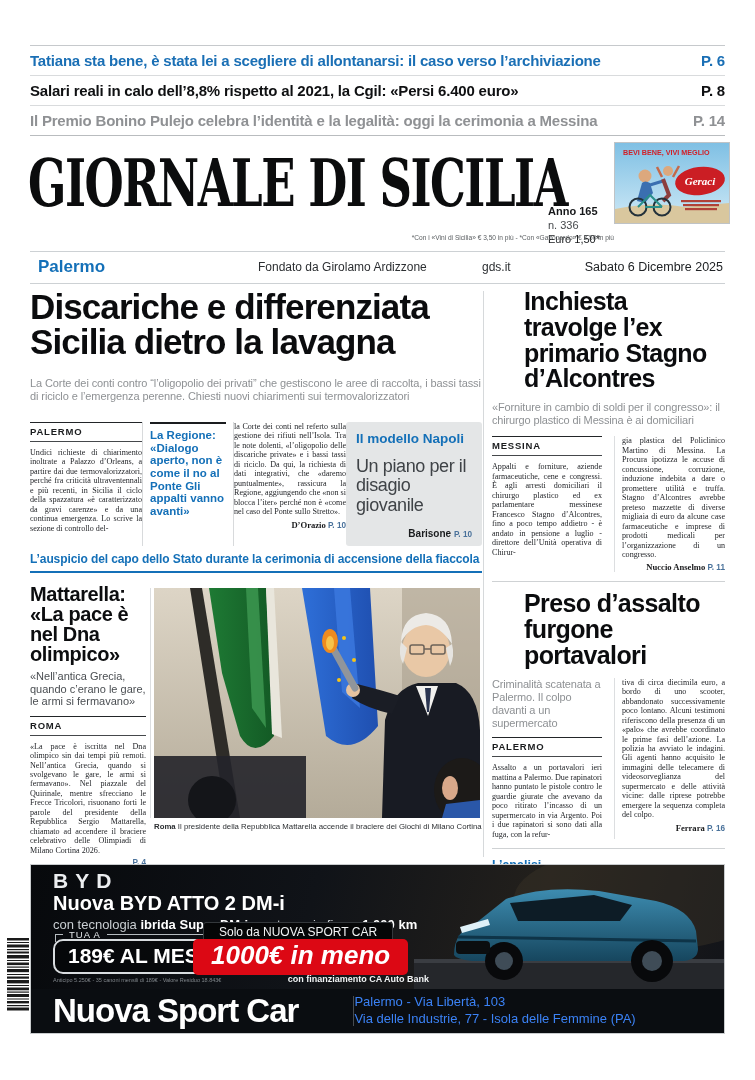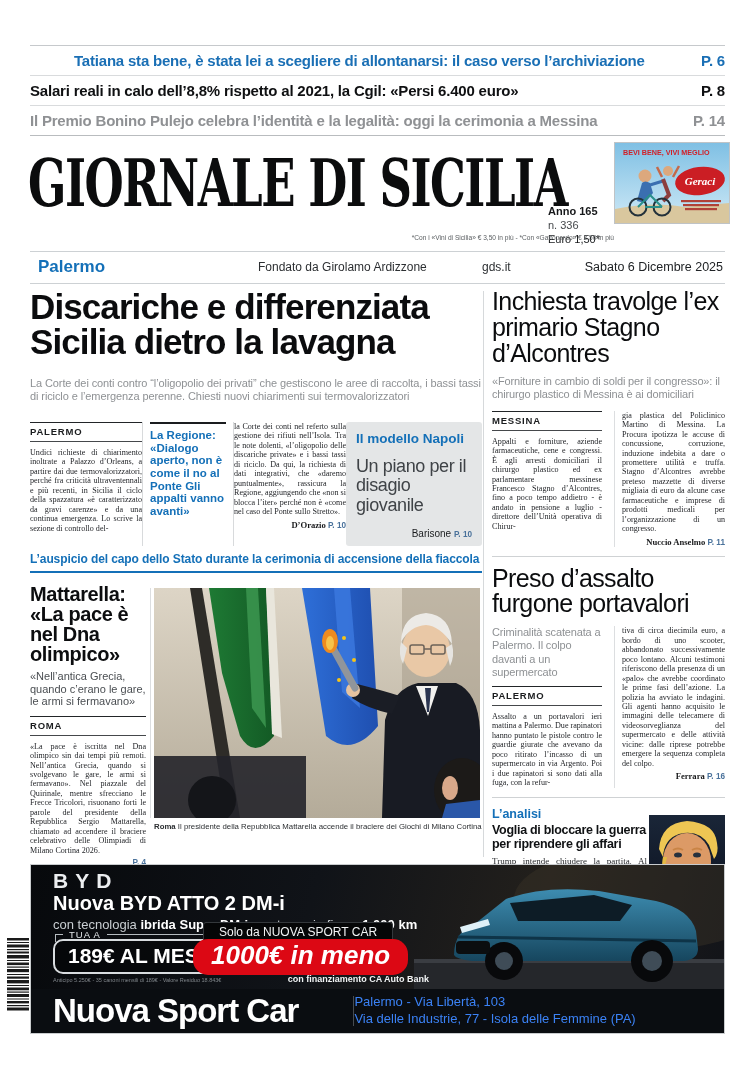--- a/index.html
+++ b/index.html
@@ -6,21 +6,21 @@
   .page { position:relative; width:755px; height:1080px; margin:0 auto; background:#fff;
           font-family:"Liberation Sans", sans-serif; color:#16181a; overflow:hidden; }
 
   
   .top-strip { position:absolute; left:30px; top:45px; width:695px;
                border-top:1px solid #c6c9cc; border-bottom:1px solid #b9bcbf; }
   .strip-row { display:flex; justify-content:space-between; align-items:center;
                height:29px; border-top:1px solid #d9dbdd; font-weight:bold;
                font-size:15px; letter-spacing:-0.2px; }
   .strip-row:first-child { border-top:none; }
-  .c-blue  { color:#1a6fb5;margin-left:44px; }
+  .c-blue  { color:#1a6fb5; }
   .c-black { color:#0f1012; }
   .c-gray  { color:#8f9194; }
 
   
   .nameplate { position:absolute; left:28px; top:144px; font-family:"DejaVu Serif", serif;
                font-weight:bold; font-size:60px; letter-spacing:-2px; white-space:nowrap;
                color:#0b0c0d; transform:scale(0.75,1.1); transform-origin:left top; }
   .promo-ad { position:absolute; left:614px; top:142px; width:114px; height:80px;
               overflow:hidden; border:1px solid #bfc3c6; }
   .issue-info { position:absolute; left:548px; top:205px; font-size:11px; line-height:1.25; }
@@ -60,42 +60,42 @@
                display:flex; justify-content:space-between; overflow:hidden; }
   .lead-col { width:112px; }
   .quote-col { width:76px; padding:0 7px; border-left:1px solid #d8dadc; border-right:1px solid #d8dadc; }
   .quote-box { border-top:2.5px solid #1a1c1f; padding-top:5px; font-size:11.5px;
                font-weight:bold; color:#1470b8; line-height:1.1; }
   .napoli-box { width:136px; height:124px; background:#e4e6e7; border-radius:3px;
                 padding:9px 10px; box-sizing:border-box; position:relative; }
   .napoli-kicker { font-size:13.5px; font-weight:bold; color:#1470b8; margin-bottom:11px; }
   .napoli-title { font-size:18px; color:#3f4347; line-height:1.08; letter-spacing:-0.4px; }
   .napoli-byline { position:absolute; right:10px; bottom:7px; font-size:10px; }
-  .napoli-byline .nm { font-weight:normal; color:#1a1c1e;padding-left:28px; }
+  .napoli-byline .nm { font-weight:bold; color:#1a1c1e;padding-left:28px; }
 
   
   .fiaccola { position:absolute; left:30px; top:552px; width:452px; font-size:12px;
               font-weight:bold; color:#1470b8; letter-spacing:-0.1px;
               padding-bottom:5px; border-bottom:2.5px solid #1470b8; }
 
   
   .matt-col { position:absolute; left:30px; top:584px; width:116px; }
   .matt-headline { font-size:20px; font-weight:bold; line-height:1.0; letter-spacing:-0.4px; color:#0c0d0f; }
   .matt-deck { margin-top:6px; font-size:11px; line-height:1.14; color:#4a4e52; }
   .matt-col .kicker { margin-top:8px; }
   .matt-page { text-align:right; margin-top:2px; }
   .matt-photo { position:absolute; left:154px; top:588px; width:326px; height:230px; overflow:hidden; }
   .matt-vrule { position:absolute; left:150px; top:588px; width:1px; height:230px; background:#dcdee0; }
   .caption { position:absolute; left:154px; top:822px; width:330px; font-size:7.8px; color:#2b2e31; }
   .caption .cl { font-weight:bold; }
 
   
   .vrule { position:absolute; left:483px; top:291px; width:1px; height:566px; background:#d6d9db; }
   .right-col { position:absolute; left:492px; top:289px; width:233px; height:576px; overflow:hidden; }
-  .rc-headline { font-size:25px; font-weight:normal; line-height:1.03; letter-spacing:-0.6px; color:#0b0c0e; }
+  .rc-headline { font-size:25px; font-weight:bold; line-height:1.03; letter-spacing:-0.6px; color:#0b0c0e;margin-left:32px; }
   .rc-deck { margin-top:9px; font-size:11px; line-height:1.2; letter-spacing:-0.15px; }
   .rc-cols { display:flex; justify-content:space-between; margin-top:9px; }
   .rc-c { width:110px; }
   .rc-c2 { width:111px; border-left:1px solid #dcdee0; padding-left:7px; box-sizing:border-box; }
   .an-wrap { position:relative; margin-top:7px; height:95px; }
   .an-kicker { font-size:12.5px; font-weight:bold; color:#1470b8; }
   .an-headline { width:158px; font-size:12.5px; font-weight:bold; line-height:1.12;
                  letter-spacing:-0.3px; margin-top:2px; color:#101214; }
   .an-body { width:155px; font-family:"Liberation Serif", serif; font-size:9px;
              line-height:1.25; text-align:justify; margin-top:5px; color:#26282b; }
@@ -116,21 +116,21 @@
   .tua-corner { width:7px; height:7px; border-left:1.5px solid #b6bcc0; border-top:1.5px solid #b6bcc0; margin-top:7px; }
   .tua-label { font-size:9.5px; color:#e3e7ea; letter-spacing:1px; padding:0 6px; }
   .tua-line { flex:1; border-top:1.5px solid #b6bcc0; }
   .price-box { position:absolute; left:22px; top:74px; border:2px solid #d8dcdf; border-radius:10px;
                padding:3px 13px 4px; font-size:21px; font-weight:bold; color:#fff;
                background:rgba(0,0,0,0.35); }
   .solo-pill { position:absolute; left:172px; top:57px; background:#050607; border:1px solid #34383c;
                color:#f2f4f5; font-size:12px; padding:2px 15px 3px; border-radius:3px; }
   .discount-box { position:absolute; left:162px; top:74px; background:#dc0814; color:#fff;
                   font-weight:bold; font-style:italic; font-size:26px; padding:1px 18px 4px;
-                  border-radius:15px; }
+                  border-radius:5px; }
   .financing { position:absolute; left:208px; top:109px; width:190px; text-align:right;
                font-size:9px; font-weight:bold; color:#f2f4f5; }
   .fine-print { position:absolute; left:22px; top:112px; font-size:5.5px; color:#80868b; }
   .dealer-bar { position:relative; width:100%; height:44px; background:#0a0d11;
                 display:flex; align-items:center; }
   .dealer-name { margin-left:22px; font-size:33px; font-weight:bold; color:#fff; letter-spacing:-1px; }
   .dealer-sep { margin-left:55px; width:1px; height:30px; background:#474c51; }
   .dealer-addr { flex:1; text-align:left; color:#3b82f6; font-size:13px; font-weight:normal; line-height:1.3; }
 
   .barcode { position:absolute; left:7px; top:938px; }

